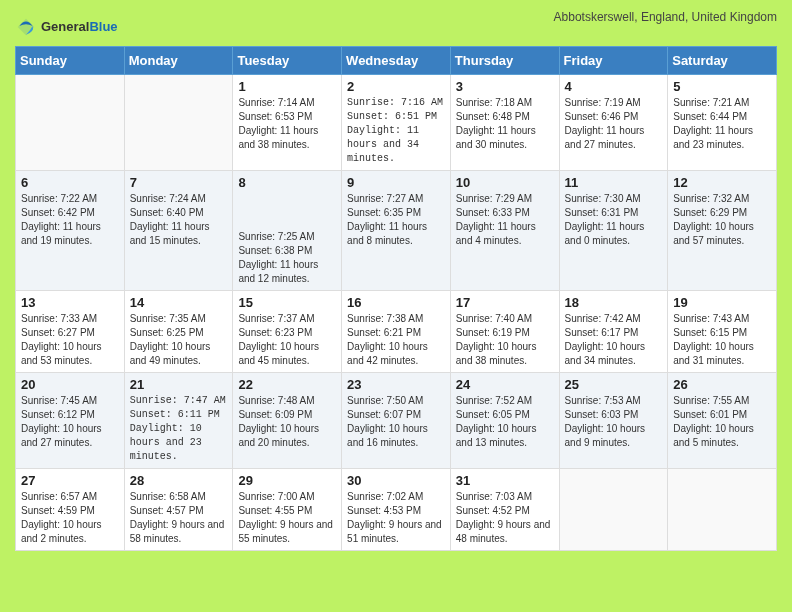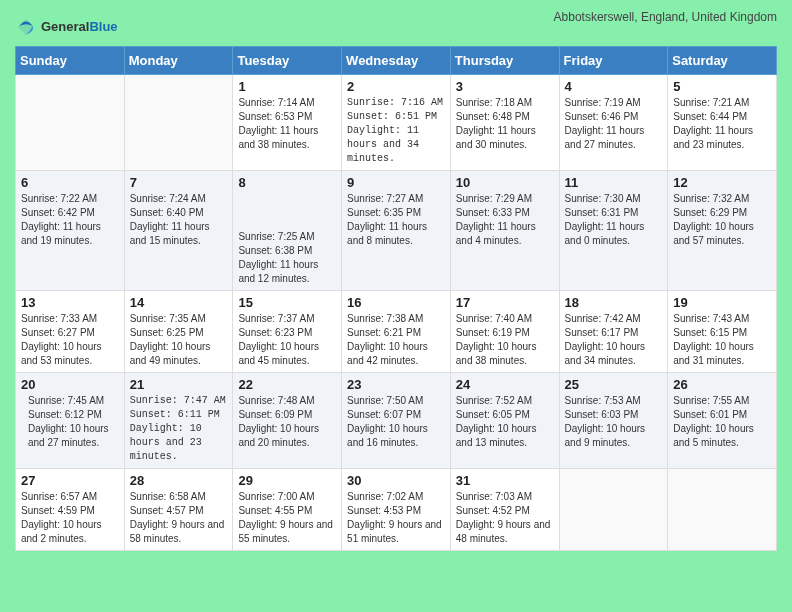--- a/index.html
+++ b/index.html
@@ -6,21 +6,21 @@
     body {
       font-family: Arial, sans-serif;
       background: #fff;
       width: 792px;
       min-height: 612px;
       padding: 0;
     }
     .page {
       width: 792px;
       min-height: 612px;
-      background: #86efac;
+      background: #bef264;
       padding: 10px 15px 15px 15px;
     }
     .header {
       display: flex;
       justify-content: space-between;
       align-items: flex-start;
       margin-bottom: 8px;
     }
     .logo {
       display: flex;
@@ -255,21 +255,21 @@
           <td>
             <span class="day-number">19</span>
             <div class="day-detail" style="white-space: pre-line;">Sunrise: 7:43 AM
 Sunset: 6:15 PM
 Daylight: 10 hours and 31 minutes.</div>
           </td>
         </tr>
         <tr>
           <td>
             <span class="day-number">20</span>
-            <div class="day-detail" style="white-space: pre-line; margin-left: 7px;">Sunrise: 7:45 AM
+            <div class="day-detail" style="white-space: pre-line;">Sunrise: 7:45 AM
 Sunset: 6:12 PM
 Daylight: 10 hours and 27 minutes.</div>
           </td>
           <td>
             <span class="day-number">21</span>
             <div class="day-detail" style="white-space: pre-line; font-family: Liberation Mono, monospace;">Sunrise: 7:47 AM
 Sunset: 6:11 PM
 Daylight: 10 hours and 23 minutes.</div>
           </td>
           <td>

